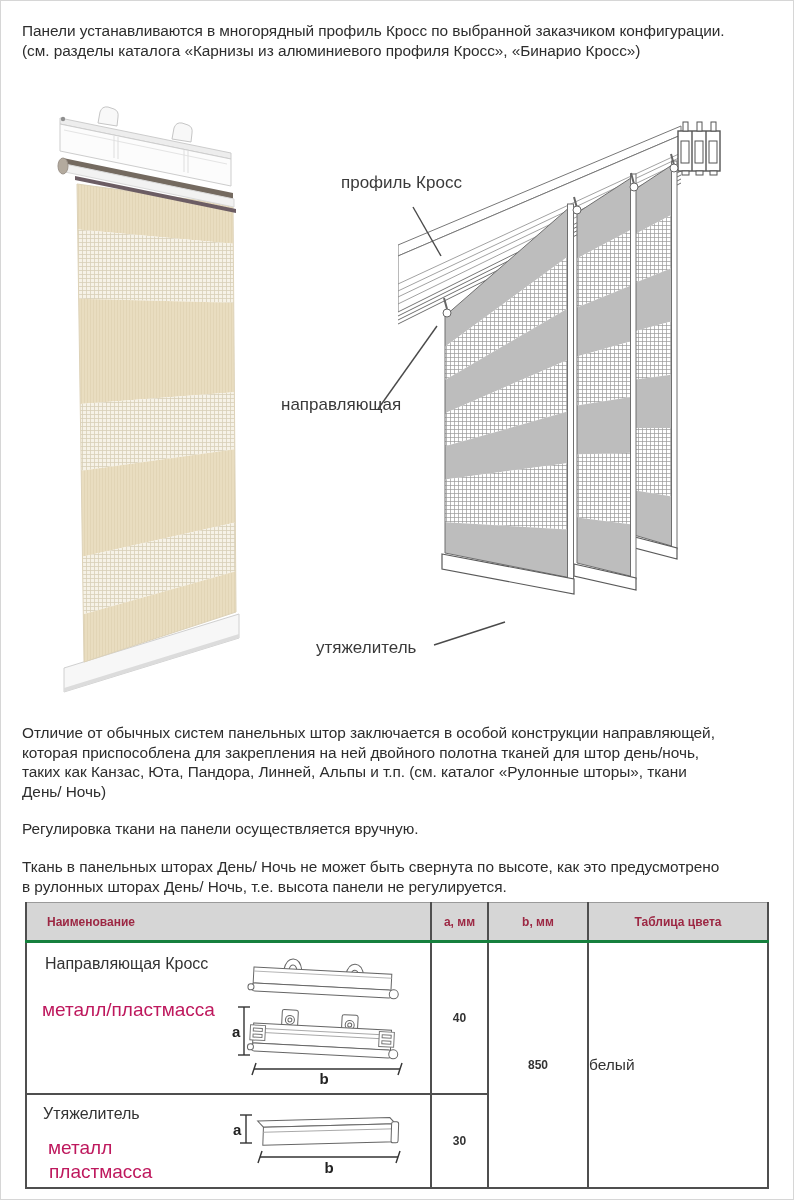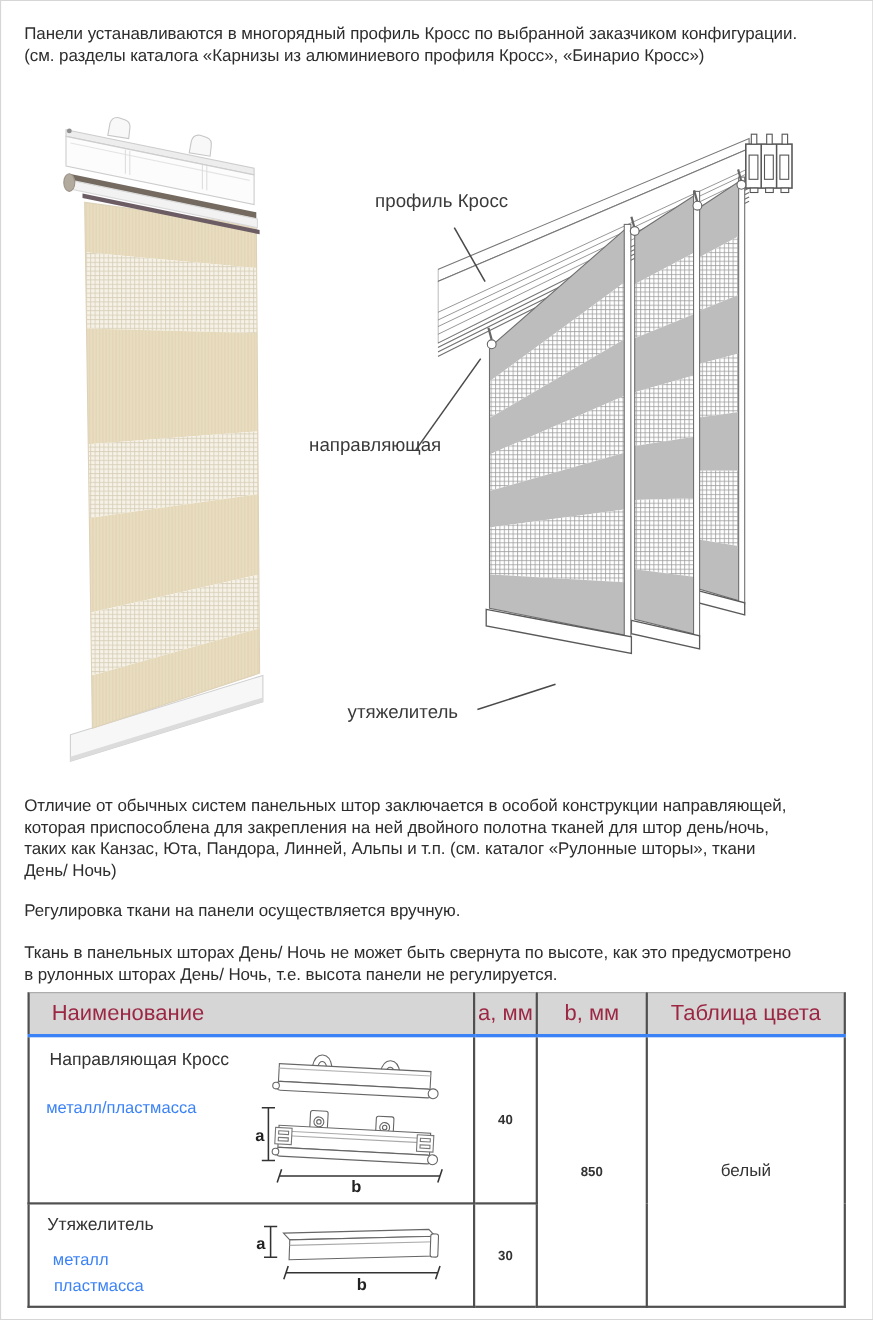--- a/index.html
+++ b/index.html
@@ -23,35 +23,35 @@
   #leader-overlay{left:0;top:0;width:794px;height:652px;pointer-events:none}
   .callout{position:absolute;font-size:17px;color:#3a3a3a;white-space:nowrap}
   #label-profile{left:341px;top:113px}
   #label-guide{left:281px;top:335px}
   #label-weight{left:316px;top:578px}
 
   table.spec{border-collapse:collapse;margin:6px 0 0 25px;width:742px;table-layout:fixed}
   .spec th,.spec td{border:2px solid #4f4f4f;padding:0;vertical-align:middle}
   .spec thead th{
     height:37px;background:#d6d6d6;color:#9c2743;
-    font-size:20px;font-weight:normal;border-bottom:3px solid #3b82f6;border-top:1px solid #9a9a9a;
+    font-size:12px;font-weight:bold;border-bottom:3px solid #15803d;border-top:1px solid #9a9a9a;
   }
   .spec thead th.h-name{text-align:left;padding-left:20px}
   .cell-name{position:relative;height:150px}
   .cell-name2{position:relative;height:92px}
   .row-title{position:absolute;font-size:16px;color:#333}
-  .row-mat{position:absolute;font-size:15px;color:#3b82f6}
+  .row-mat{position:absolute;font-size:19px;color:#be185d}
   .cell-name .row-title{left:18px;top:12px}
   .cell-name .row-mat{left:15px;top:56px}
   .cell-name2 .row-title{left:16px;top:10px}
   .cell-name2 .row-mat.m1{left:21px;top:42px}
   .cell-name2 .row-mat.m2{left:22px;top:66px}
   .diag{position:absolute;left:205px;top:8px}
   td.val{text-align:center;font-weight:bold;font-size:12px;color:#333}
-  td.colorcell{text-align:center;font-size:15.5px;font-weight:normal;color:#333}
+  td.colorcell{text-align:left;font-size:15.5px;font-weight:normal;color:#333}
   .dimtxt{font-family:"Liberation Sans",sans-serif;font-size:15px;font-weight:bold;fill:#222}
 </style>
 </head>
 <body>
 
 <p class="txt" id="para-intro">Панели устанавливаются в многорядный профиль Кросс по выбранной заказчиком конфигурации.
 (см. разделы каталога «Карнизы из алюминиевого профиля Кросс», «Бинарио Кросс»)</p>
 
 <div class="figures">
 

